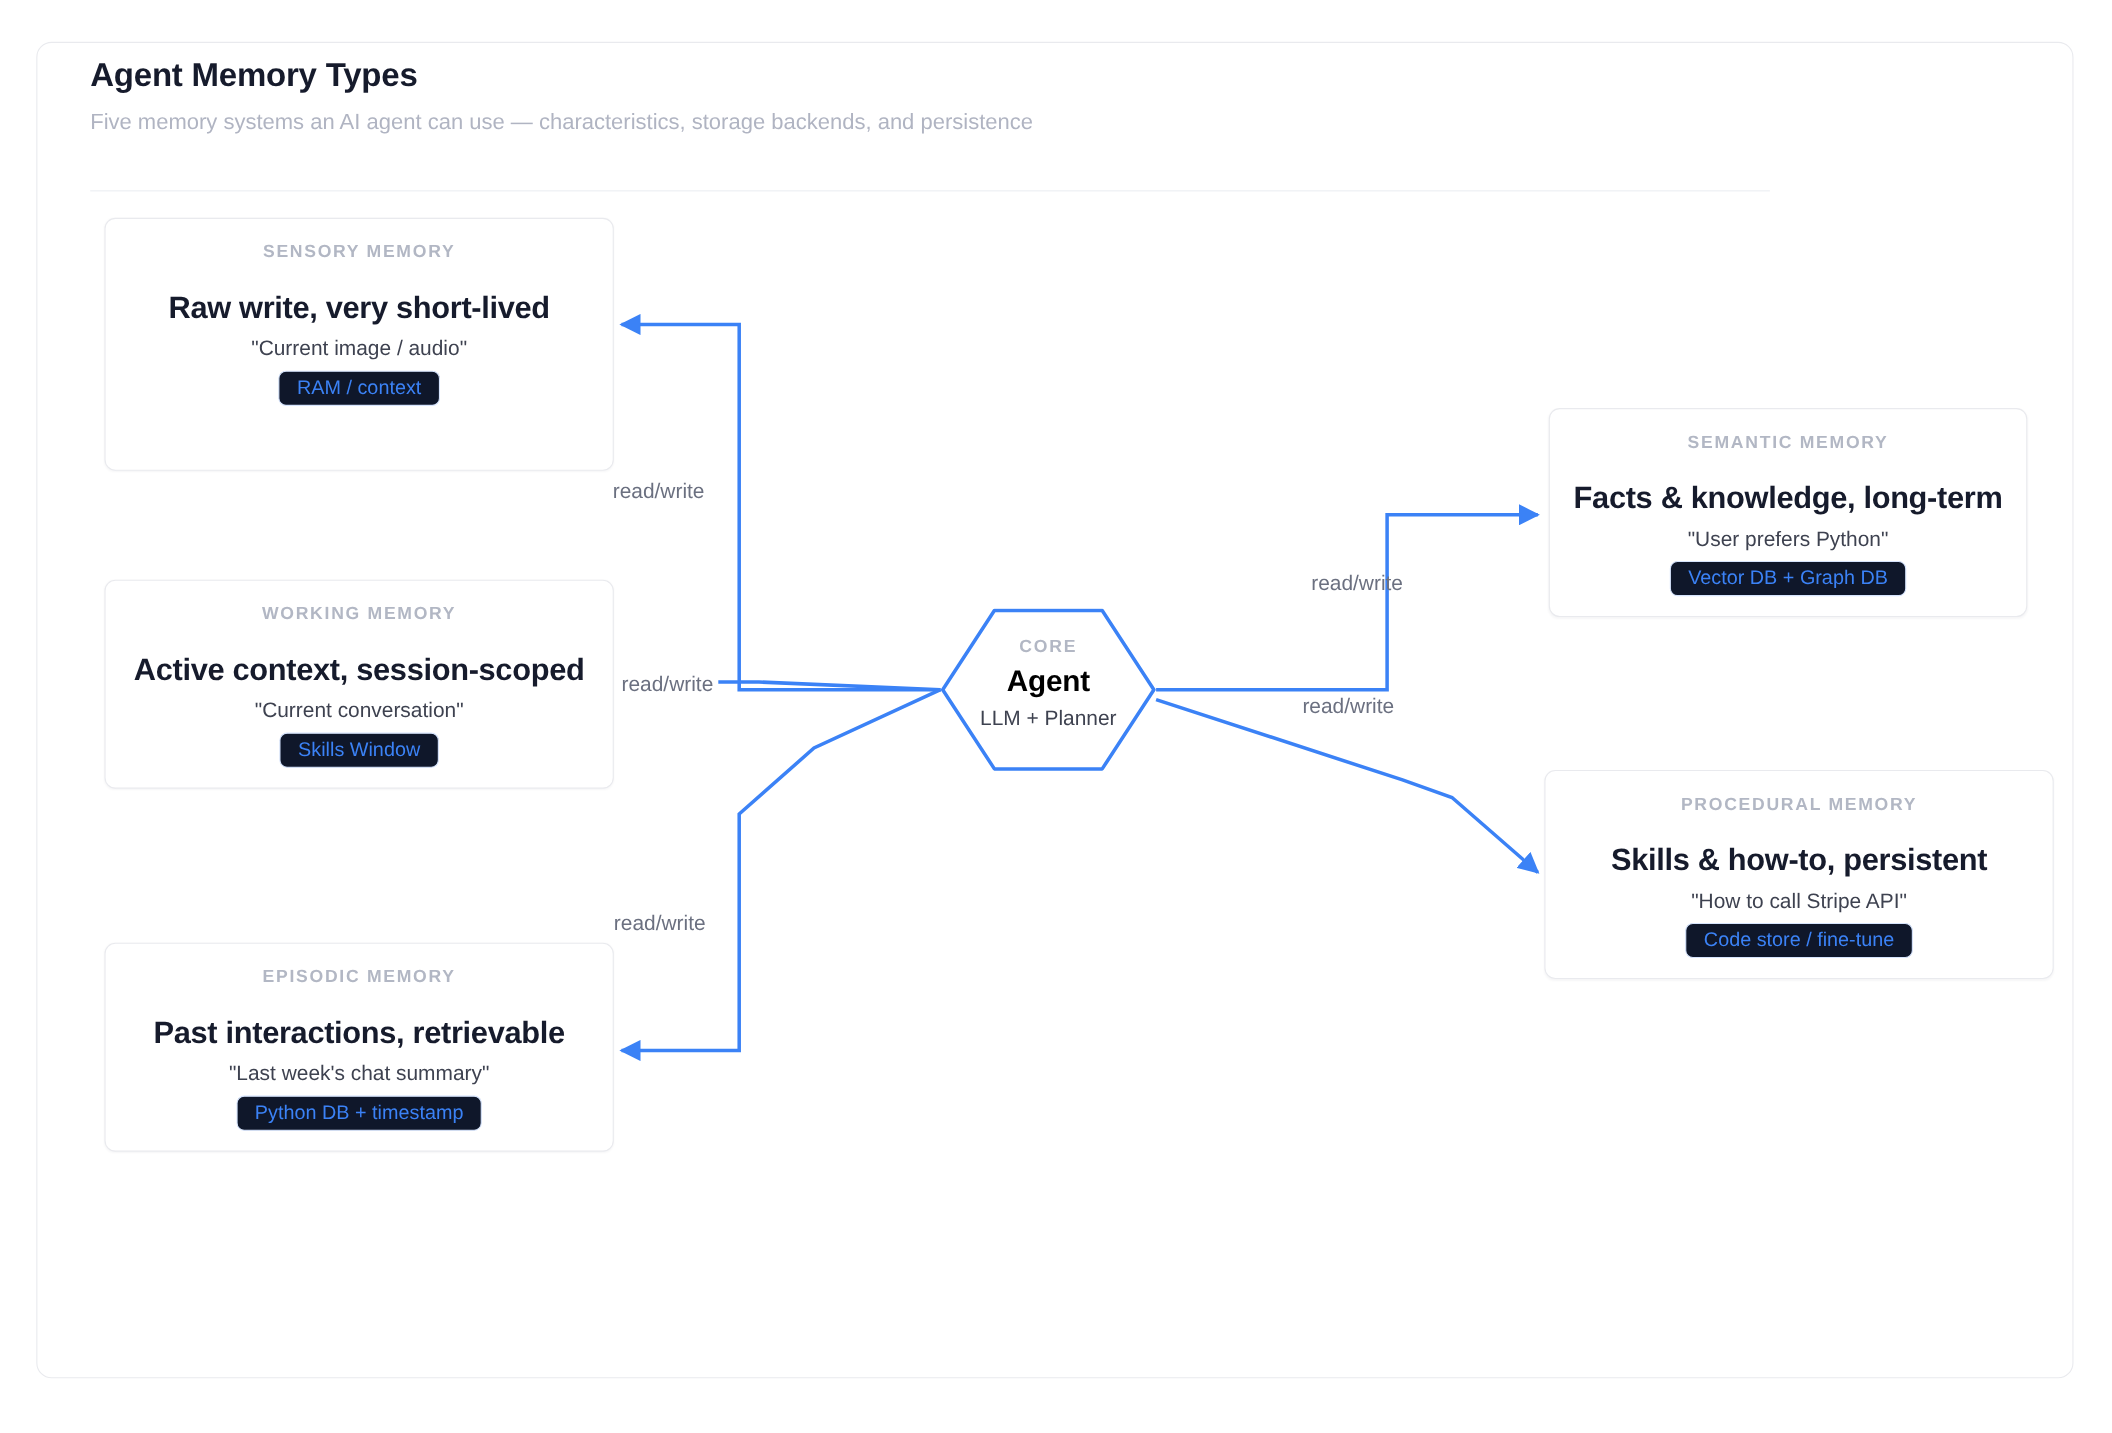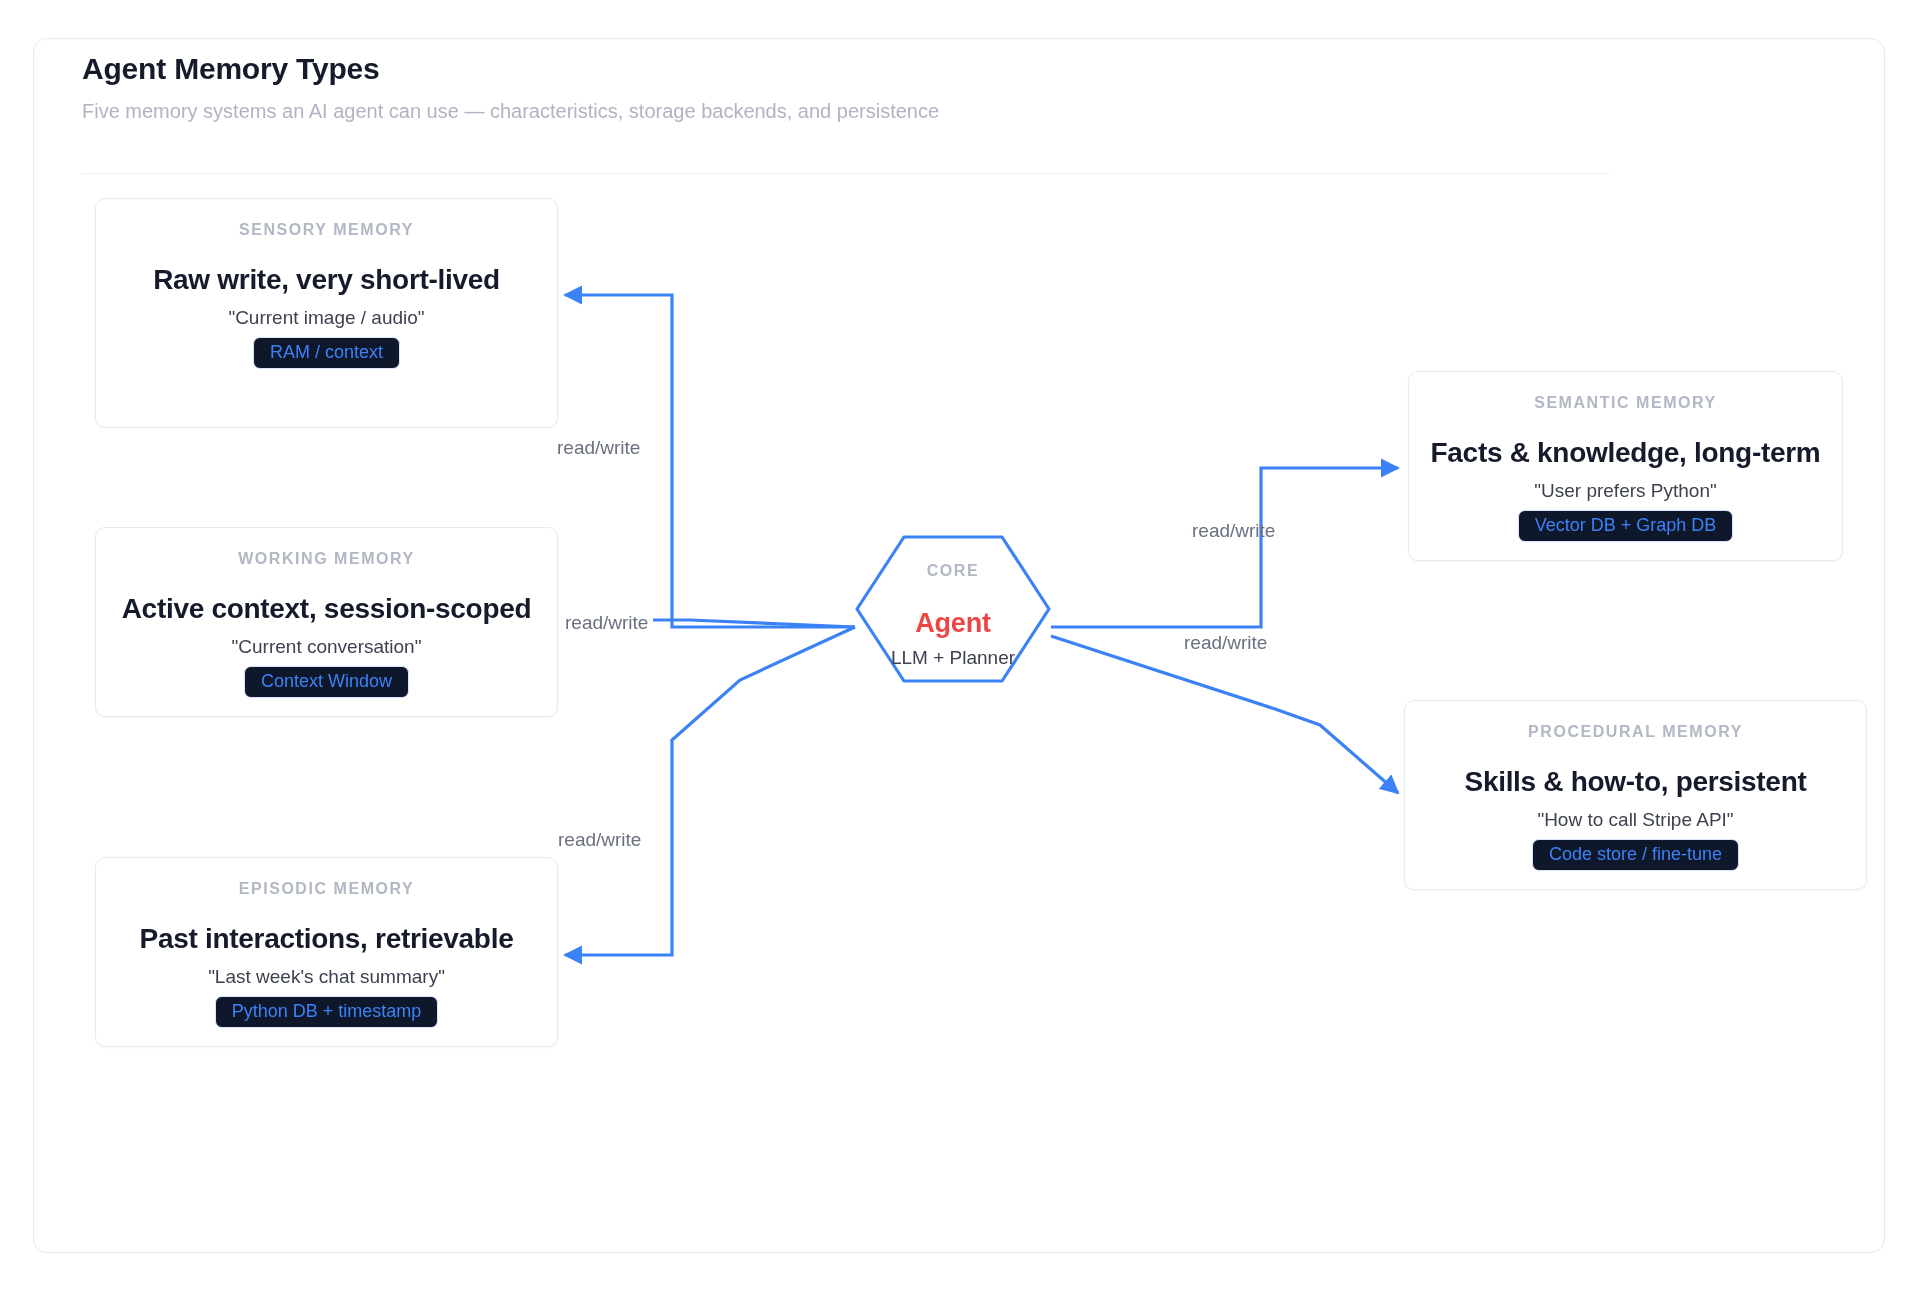--- a/index.html
+++ b/index.html
@@ -115,21 +115,21 @@
   #card-sensory    { left: 95px;  top: 198px; width: 463px;  height: 230px; }
   #card-working    { left: 95px;  top: 527px; width: 463px;  height: 190px; }
   #card-episodic   { left: 95px;  top: 857px; width: 463px;  height: 190px; }
   #card-semantic   { left: 1408px; top: 371px; width: 435px;  height: 190px; }
   #card-procedural { left: 1404px; top: 700px; width: 463px;  height: 190px; }
 
   
   #core-node {
     position: absolute;
     left: 855px;
-    top: 535px;
+    top: 553px;
     width: 196px;
     height: 104px;
   }
   #core-node .hex-svg {
     position: absolute;
     left: 0; top: 0;
     width: 196px; height: 148px;
   }
   #core-node .hex-inner {
     position: absolute;
@@ -146,23 +146,23 @@
     font-size: 16px;
     font-weight: bold;
     letter-spacing: 1.6px;
     color: #b2b7c4;
     margin-top: 27px;
     white-space: nowrap;
   }
   .core-title {
     font-size: 27px;
     font-weight: bold;
-    color: #ef4444;
+    color: #000000;
     letter-spacing: -0.2px;
-    margin-top: 28px;
+    margin-top: 6px;
     white-space: nowrap;
   }
   .core-sub {
     font-size: 19px;
     color: #3e4250;
     margin-top: 8px;
     white-space: nowrap;
   }
 
   
@@ -224,21 +224,21 @@
     <div class="card-tagwrap">
       <span class="card-tag">RAM / context</span>
     </div>
   </div>
 
   <div class="card" id="card-working">
     <div class="card-kicker">WORKING MEMORY</div>
     <div class="card-title">Active context, session-scoped</div>
     <div class="card-quote">"Current conversation"</div>
     <div class="card-tagwrap">
-      <span class="card-tag">Context Window</span>
+      <span class="card-tag">Skills Window</span>
     </div>
   </div>
 
   <div class="card" id="card-episodic">
     <div class="card-kicker">EPISODIC MEMORY</div>
     <div class="card-title">Past interactions, retrievable</div>
     <div class="card-quote">"Last week's chat summary"</div>
     <div class="card-tagwrap">
       <span class="card-tag">Python DB + timestamp</span>
     </div>

